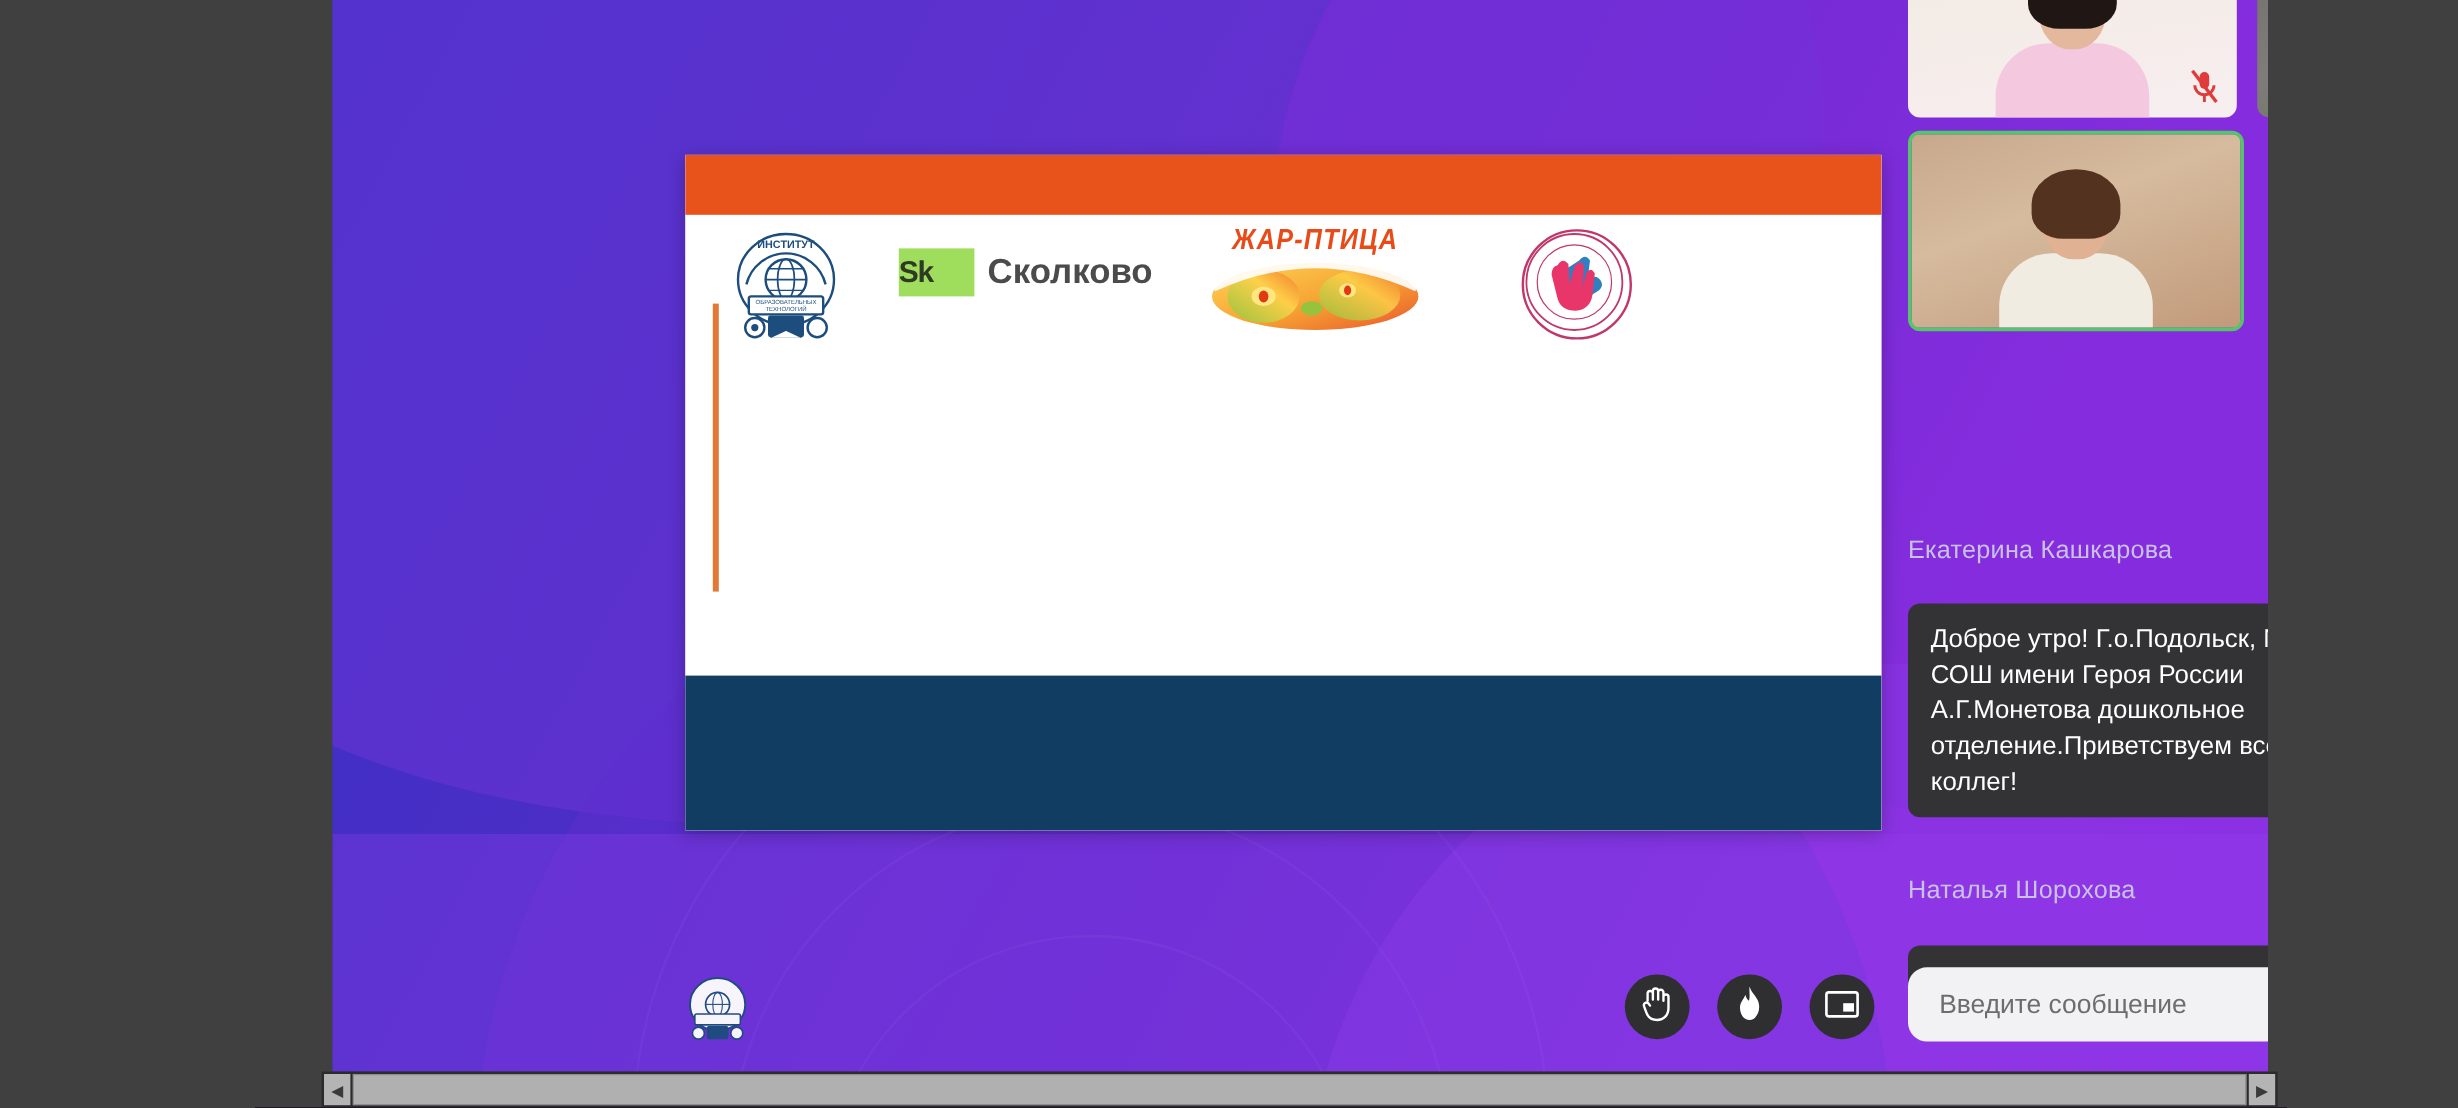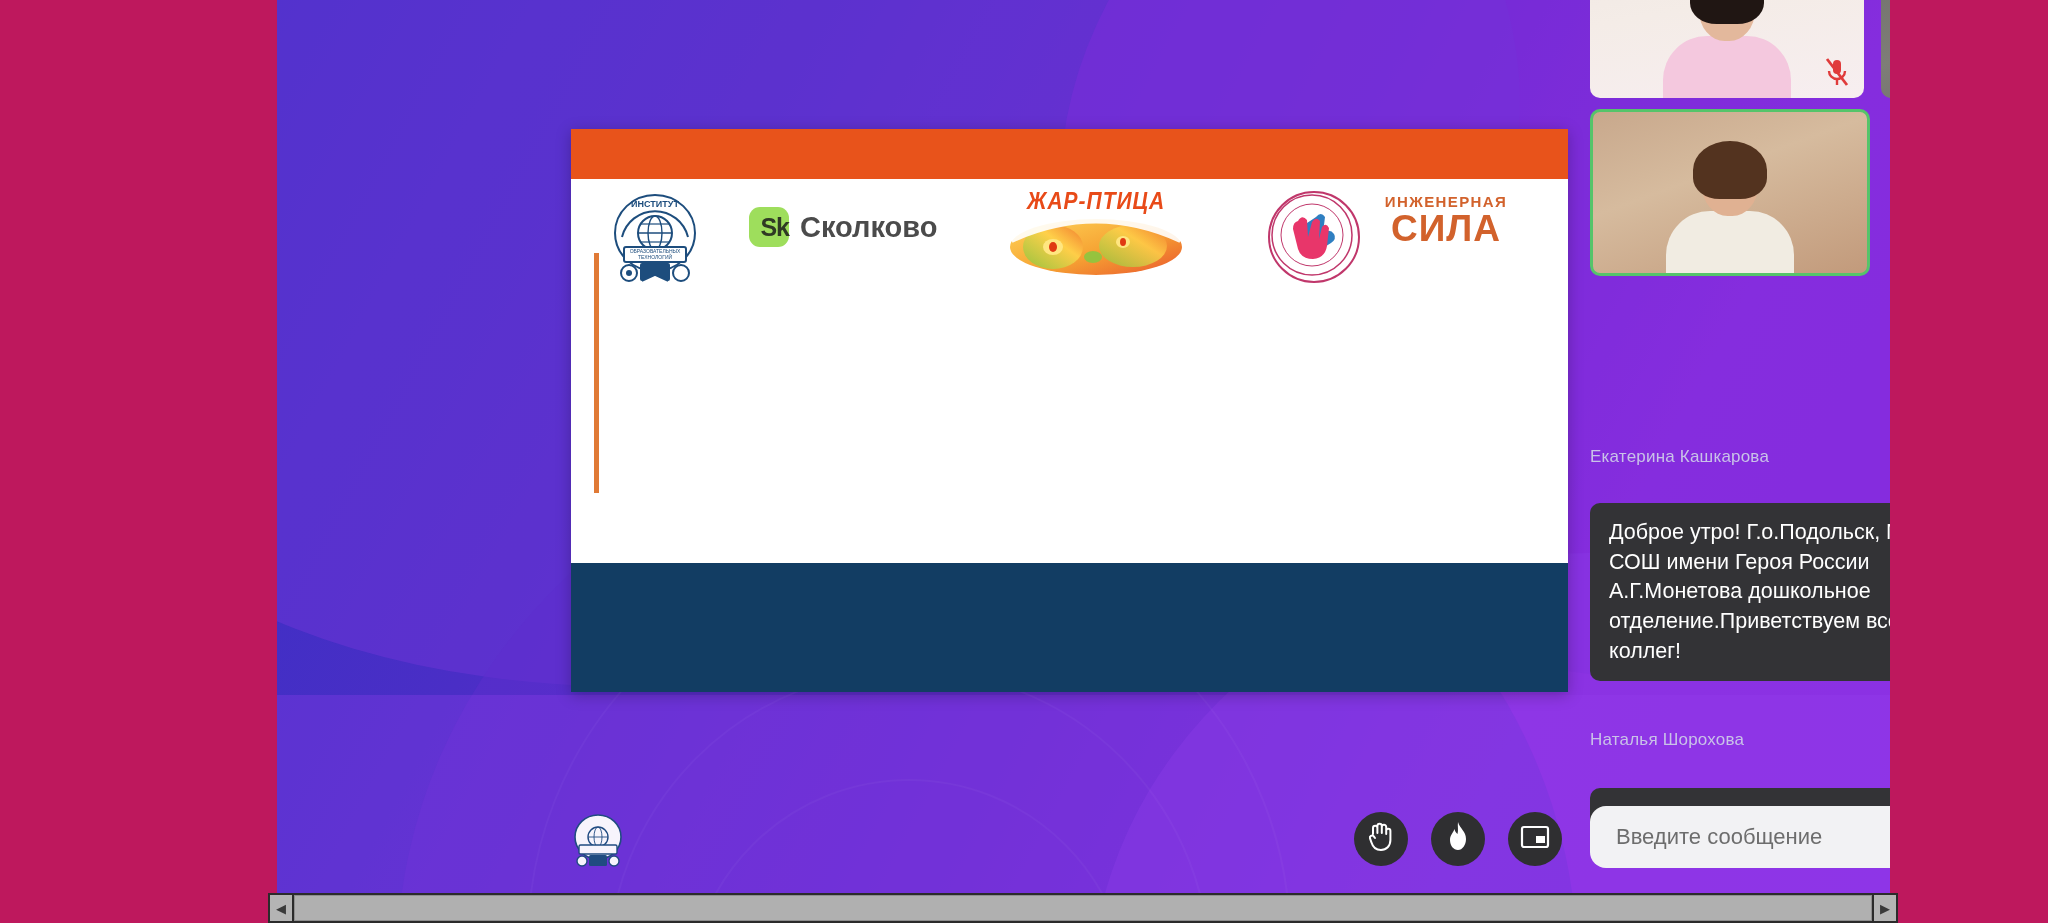--- a/index.html
+++ b/index.html
@@ -9,21 +9,21 @@
     width: 2048px;
     height: 923px;
     overflow: hidden;
     font-family: "Liberation Sans", sans-serif;
   }
 
   #root {
     position: relative;
     width: 2048px;
     height: 923px;
-    background: #be185d;
+    background: #404040;
     overflow: hidden;
   }
 
   
   .stage {
     position: absolute;
     left: 277px;
     top: 0;
     width: 1613px;
     height: 893px;
@@ -133,29 +133,29 @@
   
   .sk-logo {
     position: absolute;
     left: 178px;
     top: 78px;
     display: flex;
     align-items: center;
     gap: 11px;
   }
   .sk-badge {
-    width: 40px;
+    width: 63px;
     height: 40px;
-    border-radius: 11px;
+    border-radius: 0;
     background: #9ede5c;
     color: #2f3a24;
     font-weight: bold;
     font-size: 25px;
     line-height: 40px;
-    text-align: right;
+    text-align: left;
     letter-spacing: -1px;
   }
   .sk-text {
     font-size: 29px;
     color: #4b4b4b;
     font-weight: 600;
     text-align: center;
   }
 
   
@@ -299,21 +299,21 @@
     right: 14px;
     bottom: 10px;
     width: 26px;
     height: 30px;
   }
 
   
   .chat-name {
     position: absolute;
     color: #c9c2e8;
-    font-size: 17px;
+    font-size: 21px;
     letter-spacing: 0.2px;
   }
   .chat-name-1 { left: 1313px; top: 447px; }
   .chat-name-2 { left: 1313px; top: 730px; }
 
   .chat-bubble {
     position: absolute;
     background: #333336;
     color: #ffffff;
     border-radius: 10px;
@@ -491,24 +491,20 @@
 
       <div class="hand-logo">
         <svg viewBox="0 0 84 84" width="84" height="84">
           <circle cx="42" cy="42" r="40" fill="#ffffff" stroke="#c0376b" stroke-width="1.5"></circle>
           <circle cx="42" cy="42" r="31" fill="none" stroke="#c0376b" stroke-width="1"></circle>
           <path d="M46 24 q5 -6 9 0 l-2 16 q7 -5 11 1 q3 5 -3 9 l-13 8 l-12 2 q-7 -1 -8 -8 l2 -18 q2 -6 7 -4 z" fill="#2f7fc1"></path>
           <path d="M28 28 q4 -7 9 -1 l1 17 l4 -15 q4 -6 8 -1 l-1 18 l3 -12 q4 -5 7 1 l-2 18 q-2 12 -14 13 q-12 0 -15 -10 l-5 -20 q0 -7 5 -8 z" fill="#e8366a"></path>
         </svg>
       </div>
 
-      <div class="eng-logo">
-        <div class="eng-top">ИНЖЕНЕРНАЯ</div>
-        <div class="eng-main">СИЛА</div>
-      </div>
 
     </div>
 
     <div class="tile tile-1">
       <div class="person">
         <div style="position:relative;width:128px;">
           <div class="hair" style="background:#201613;"></div>
           <div class="head" style="background:#e3b89c;"></div>
         </div>
         <div class="torso" style="background:#f4c8de;"></div>

